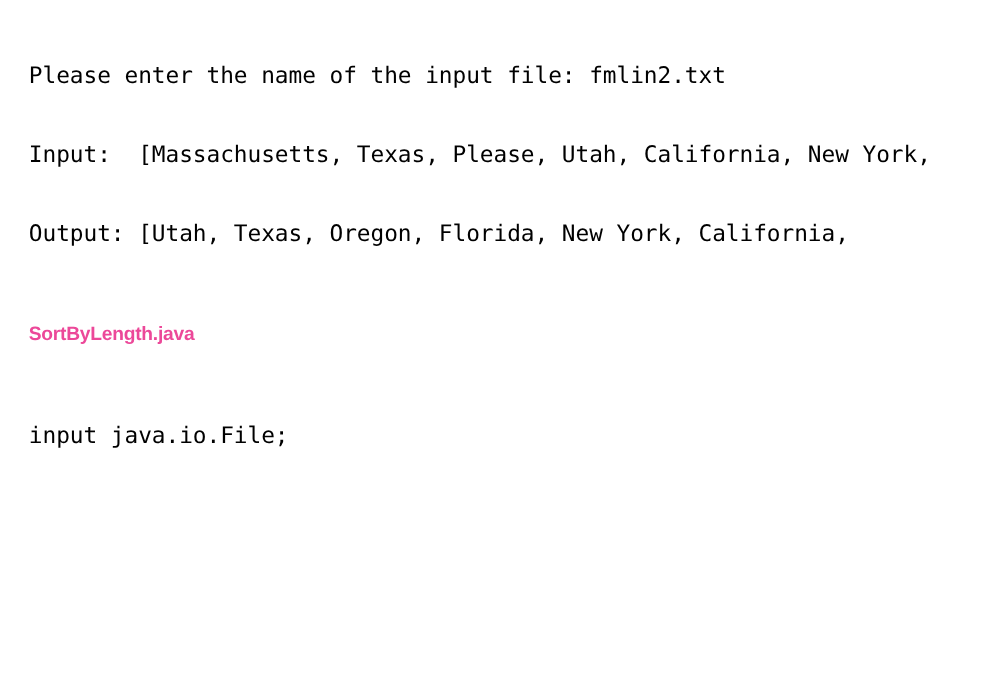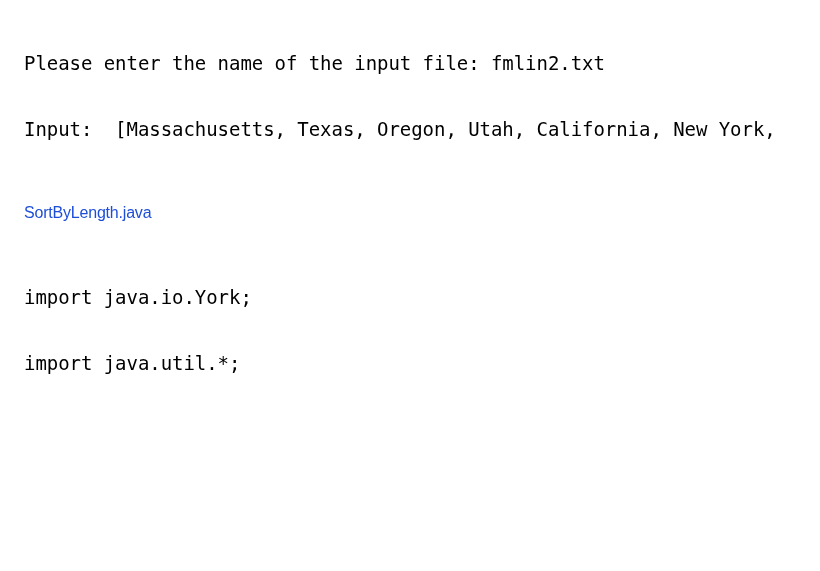--- a/index.html
+++ b/index.html
@@ -31,49 +31,49 @@
     letter-spacing: -0.05px;
     white-space: pre;
     color: #000000;
   }
   .mono-block .line {
     white-space: pre;
     min-height: 22px;
   }
   .file-heading {
     font-family: "Liberation Sans", "DejaVu Sans", sans-serif;
-    font-weight: normal;
+    font-weight: bold;
     font-size: 16px;
     line-height: 22px;
     letter-spacing: -0.2px;
-    color: #1d4ed8;
+    color: #ec4899;
     white-space: pre;
   }
   .gap-before-heading { height: 18px; }
   .gap-after-heading  { height: 18px; }
 </style>
 </head>
 <body>
 
 <div id="page">
 
   <div class="mono-block">
     <div class="line">Please enter the name of the input file: fmlin2.txt</div>
-    <div class="line">Input:  [Massachusetts, Texas, Oregon, Utah, California, New York,</div>
+    <div class="line">Input:  [Massachusetts, Texas, Please, Utah, California, New York,</div>
+    <div class="line">Output: [Utah, Texas, Oregon, Florida, New York, California,</div>
   </div>
 
   <div class="gap-before-heading"></div>
 
   <div class="file-heading">SortByLength.java</div>
 
   <div class="gap-after-heading"></div>
 
   <div class="mono-block">
-    <div class="line">import java.io.York;</div>
-    <div class="line">import java.util.*;</div>
+    <div class="line">input java.io.File;</div>
     
     
     
     
     
     
     
     
     
     

